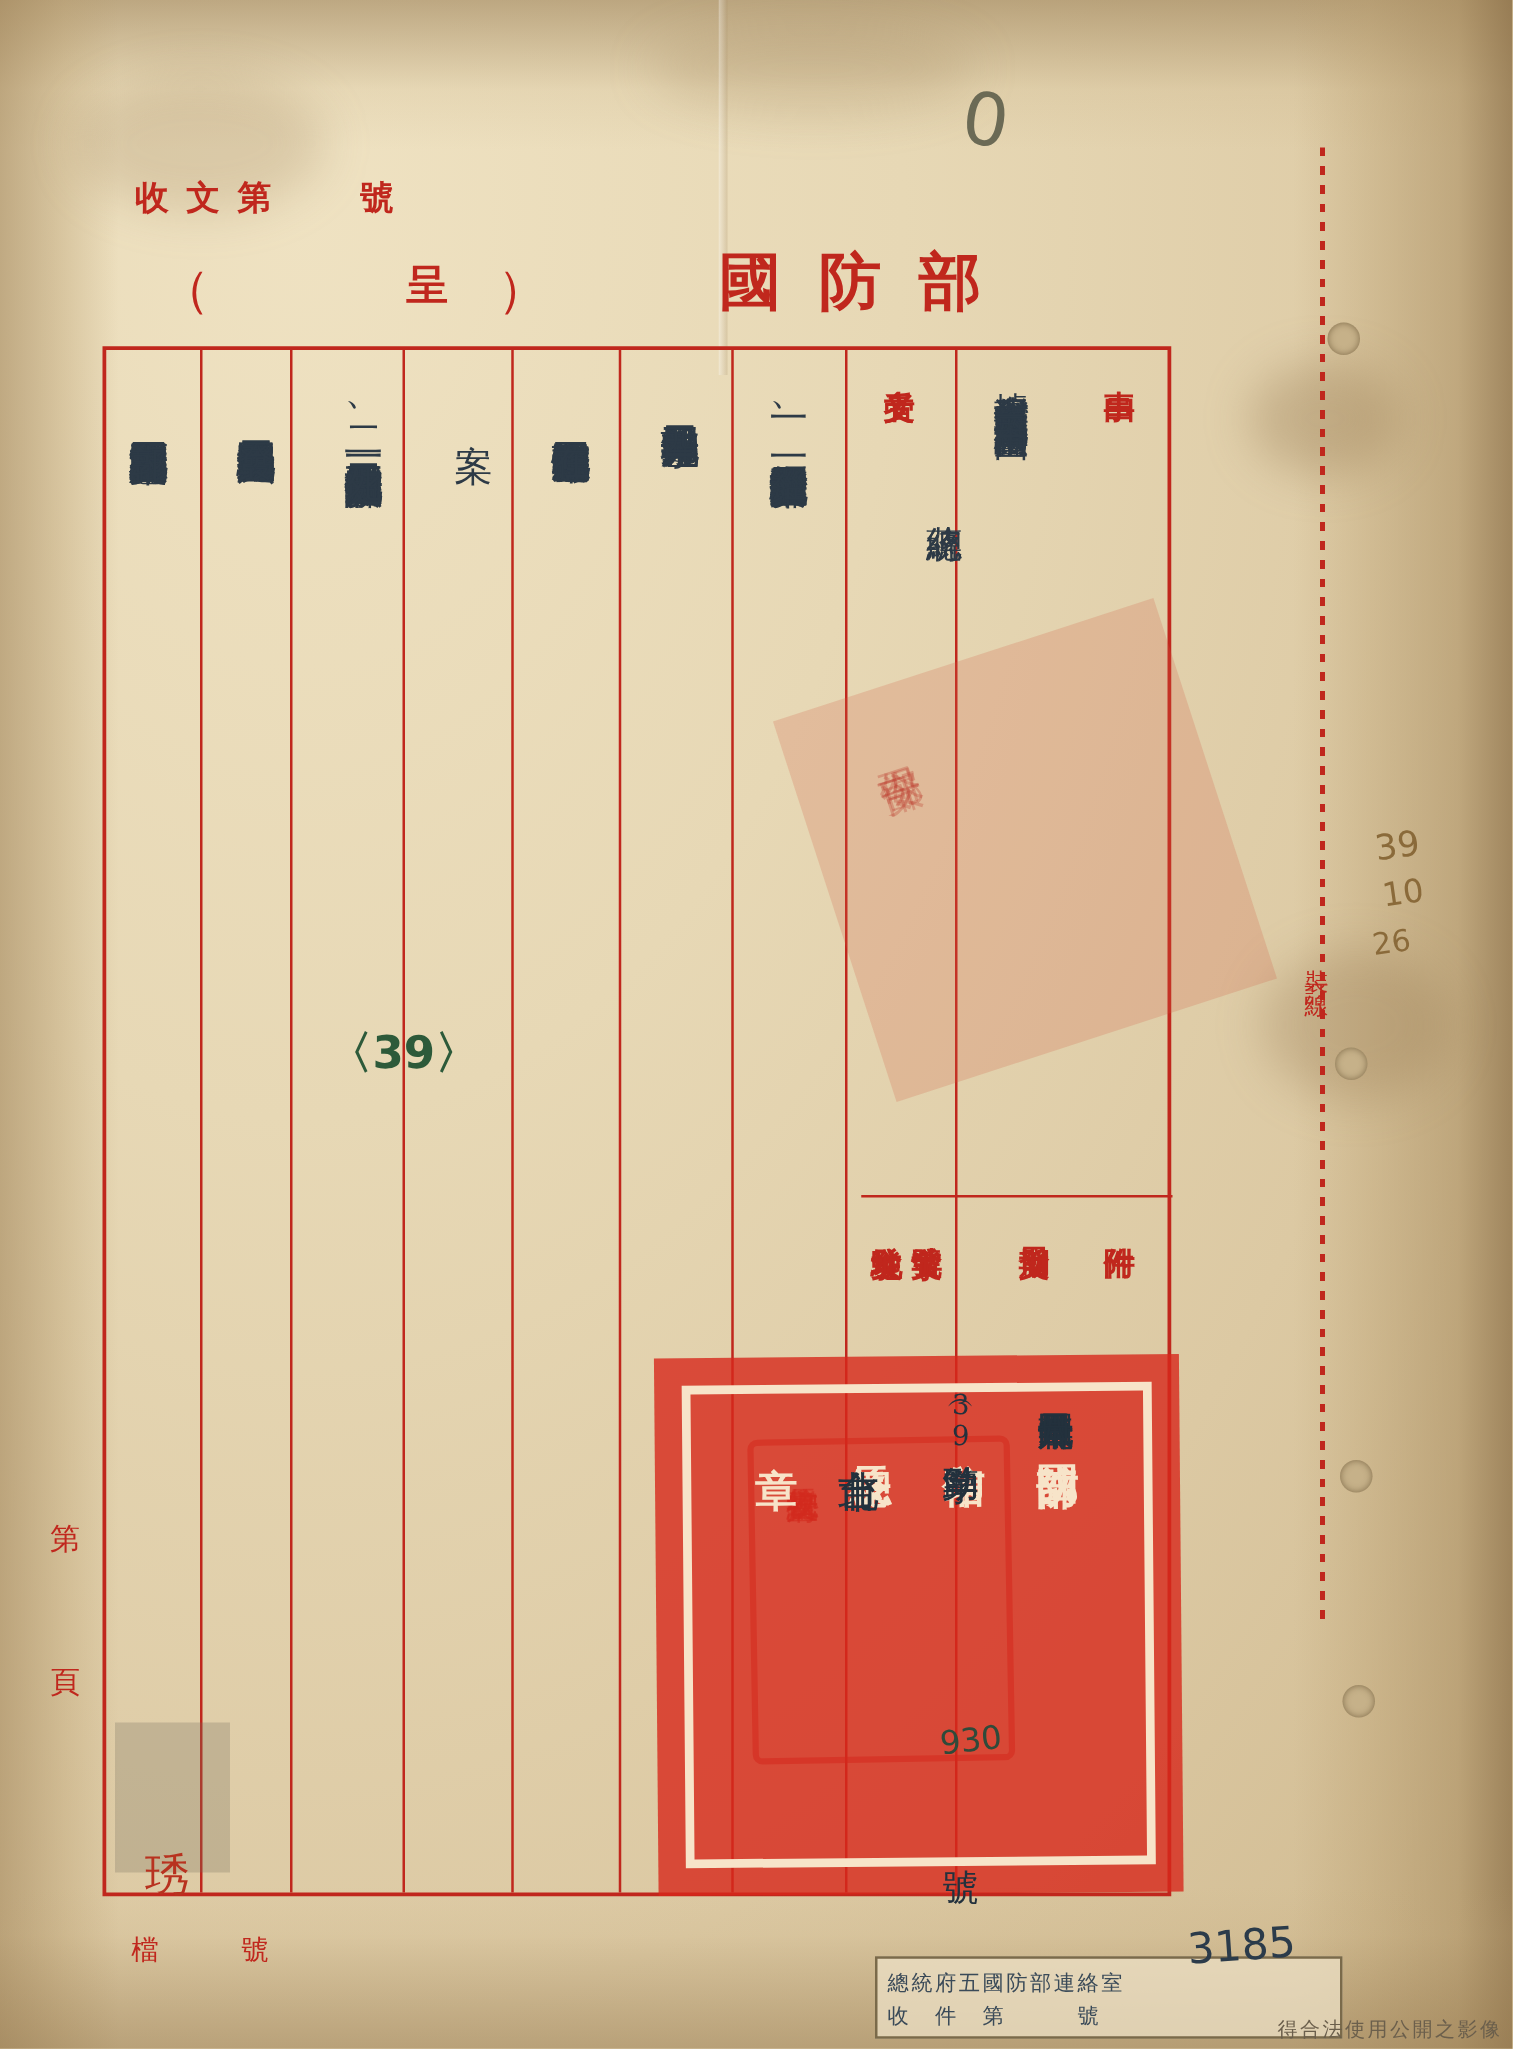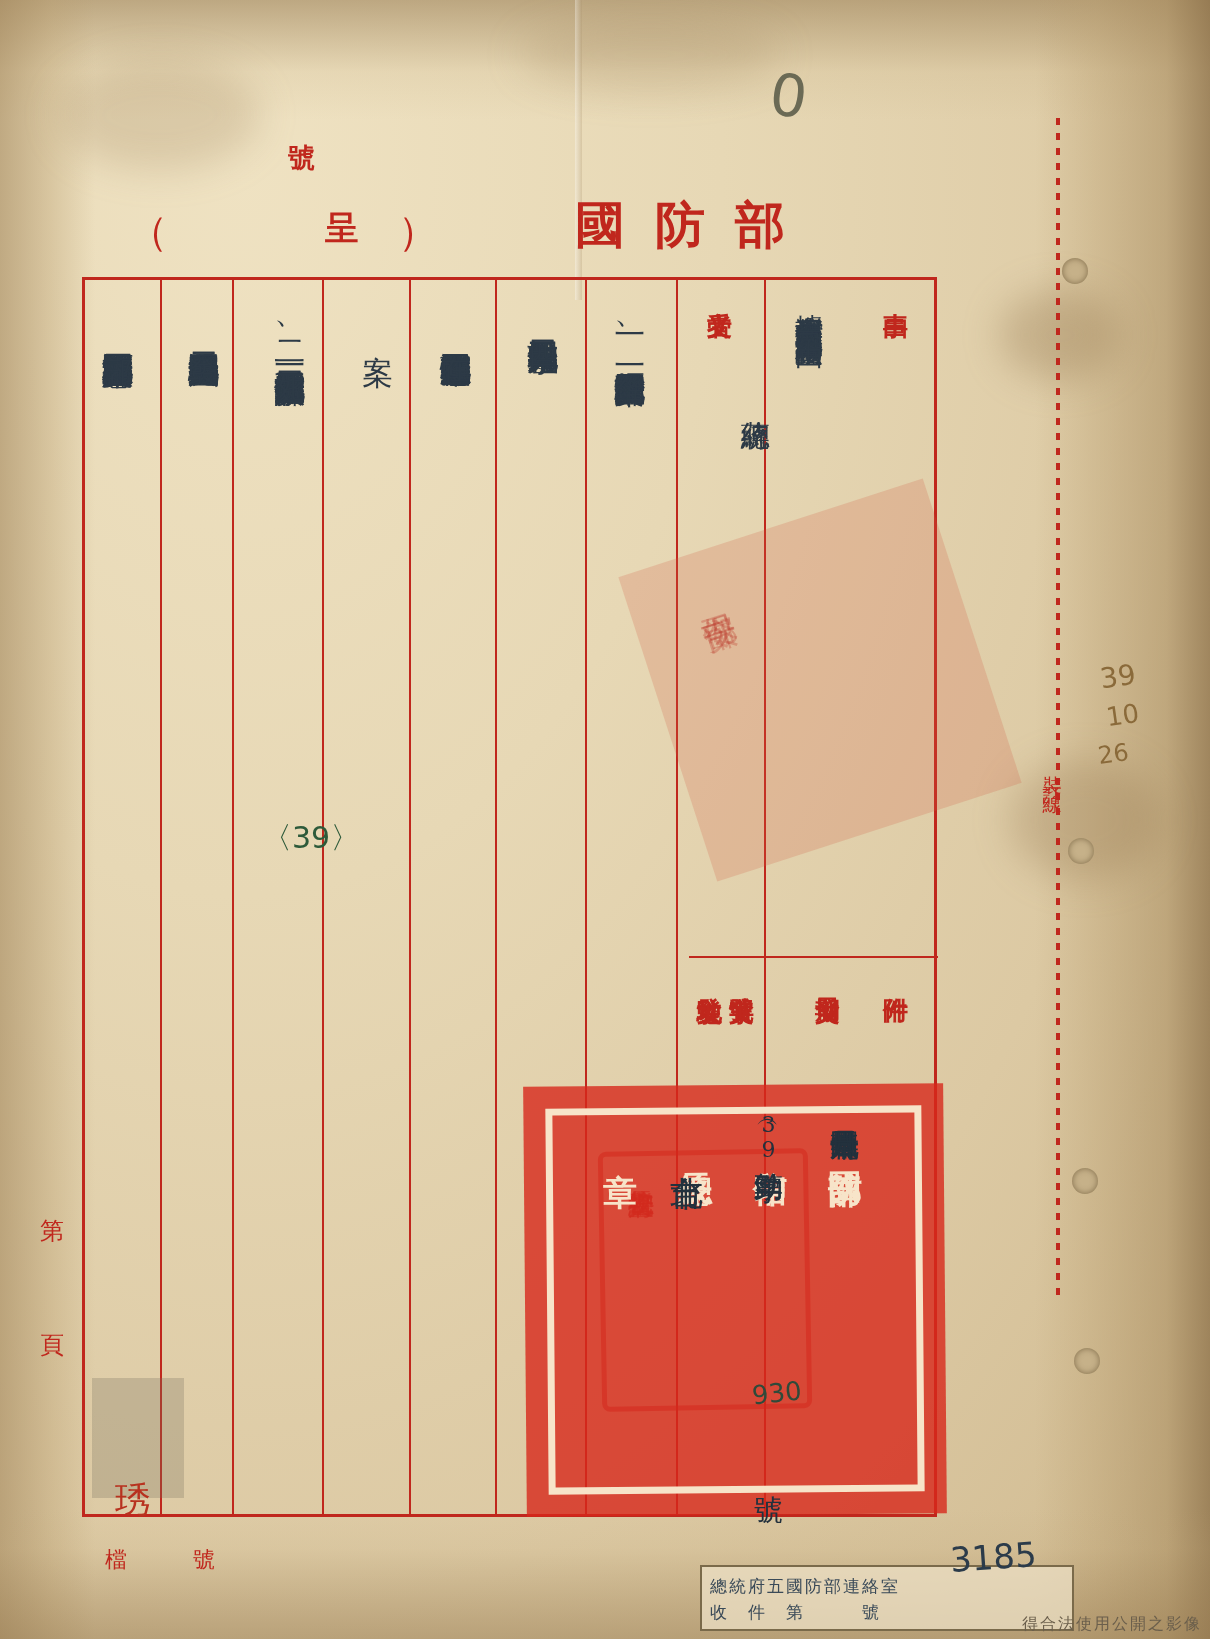--- a/index.html
+++ b/index.html
@@ -115,21 +115,21 @@
   }
 
   
   .pen{
     position:absolute;color:#5a5f4a;font-family:"DejaVu Sans","Liberation Sans",sans-serif;
   }
   #pen-zero{left:770px;top:62px;font-size:58px;color:#6b6a55;transform:rotate(8deg);}
   #pen-39{left:1100px;top:660px;font-size:28px;color:#8a6a3a;transform:rotate(-8deg);}
   #pen-10{left:1106px;top:700px;font-size:26px;color:#8a6a3a;transform:rotate(-8deg);}
   #pen-26{left:1098px;top:740px;font-size:24px;color:#8a6a3a;transform:rotate(-8deg);}
-  #pen-39b{left:262px;top:818px;font-size:30px;color:#2d5a3a;}
+  #pen-39b{left:262px;top:818px;font-size:36px;color:#2d5a3a;font-weight:bold;}
   #pen-930{left:752px;top:1378px;font-size:26px;color:#2f4a3a;transform:rotate(-6deg);}
 
   
   #binding{
     position:absolute;left:1056px;top:118px;width:4px;height:1180px;
     background:repeating-linear-gradient(180deg,#c0271d 0px,#c0271d 7px,transparent 7px,transparent 15px);
   }
   #binding-label{
     position:absolute;left:1040px;top:760px;writing-mode:vertical-rl;text-orientation:upright;
     color:#c0271d;font-size:19px;letter-spacing:10px;
@@ -170,20 +170,21 @@
   <div class="stain" style="left:1010px;top:760px;width:150px;height:120px;background:rgba(145,115,75,.3);"></div>
   <div class="stain" style="left:60px;top:60px;width:200px;height:110px;background:rgba(160,130,90,.25);"></div>
   <div class="stain" style="left:520px;top:20px;width:260px;height:70px;background:rgba(160,130,90,.22);"></div>
   <div class="fold" style="left:575px;top:0;width:7px;height:300px;"></div>
 
   <div class="hole" style="left:1062px;top:258px;"></div>
   <div class="hole" style="left:1068px;top:838px;"></div>
   <div class="hole" style="left:1072px;top:1168px;"></div>
   <div class="hole" style="left:1074px;top:1348px;"></div>
 
+  <div id="recv-line">收文第</div>
   <div id="recv-no">號</div>
 
   <div id="title-block">
     <span id="paren-left">（</span>
     <span id="cheng">呈</span>
     <span id="paren-right">）</span>
     <span id="main-title">國防部</span>
   </div>
 
   <div id="frame">

